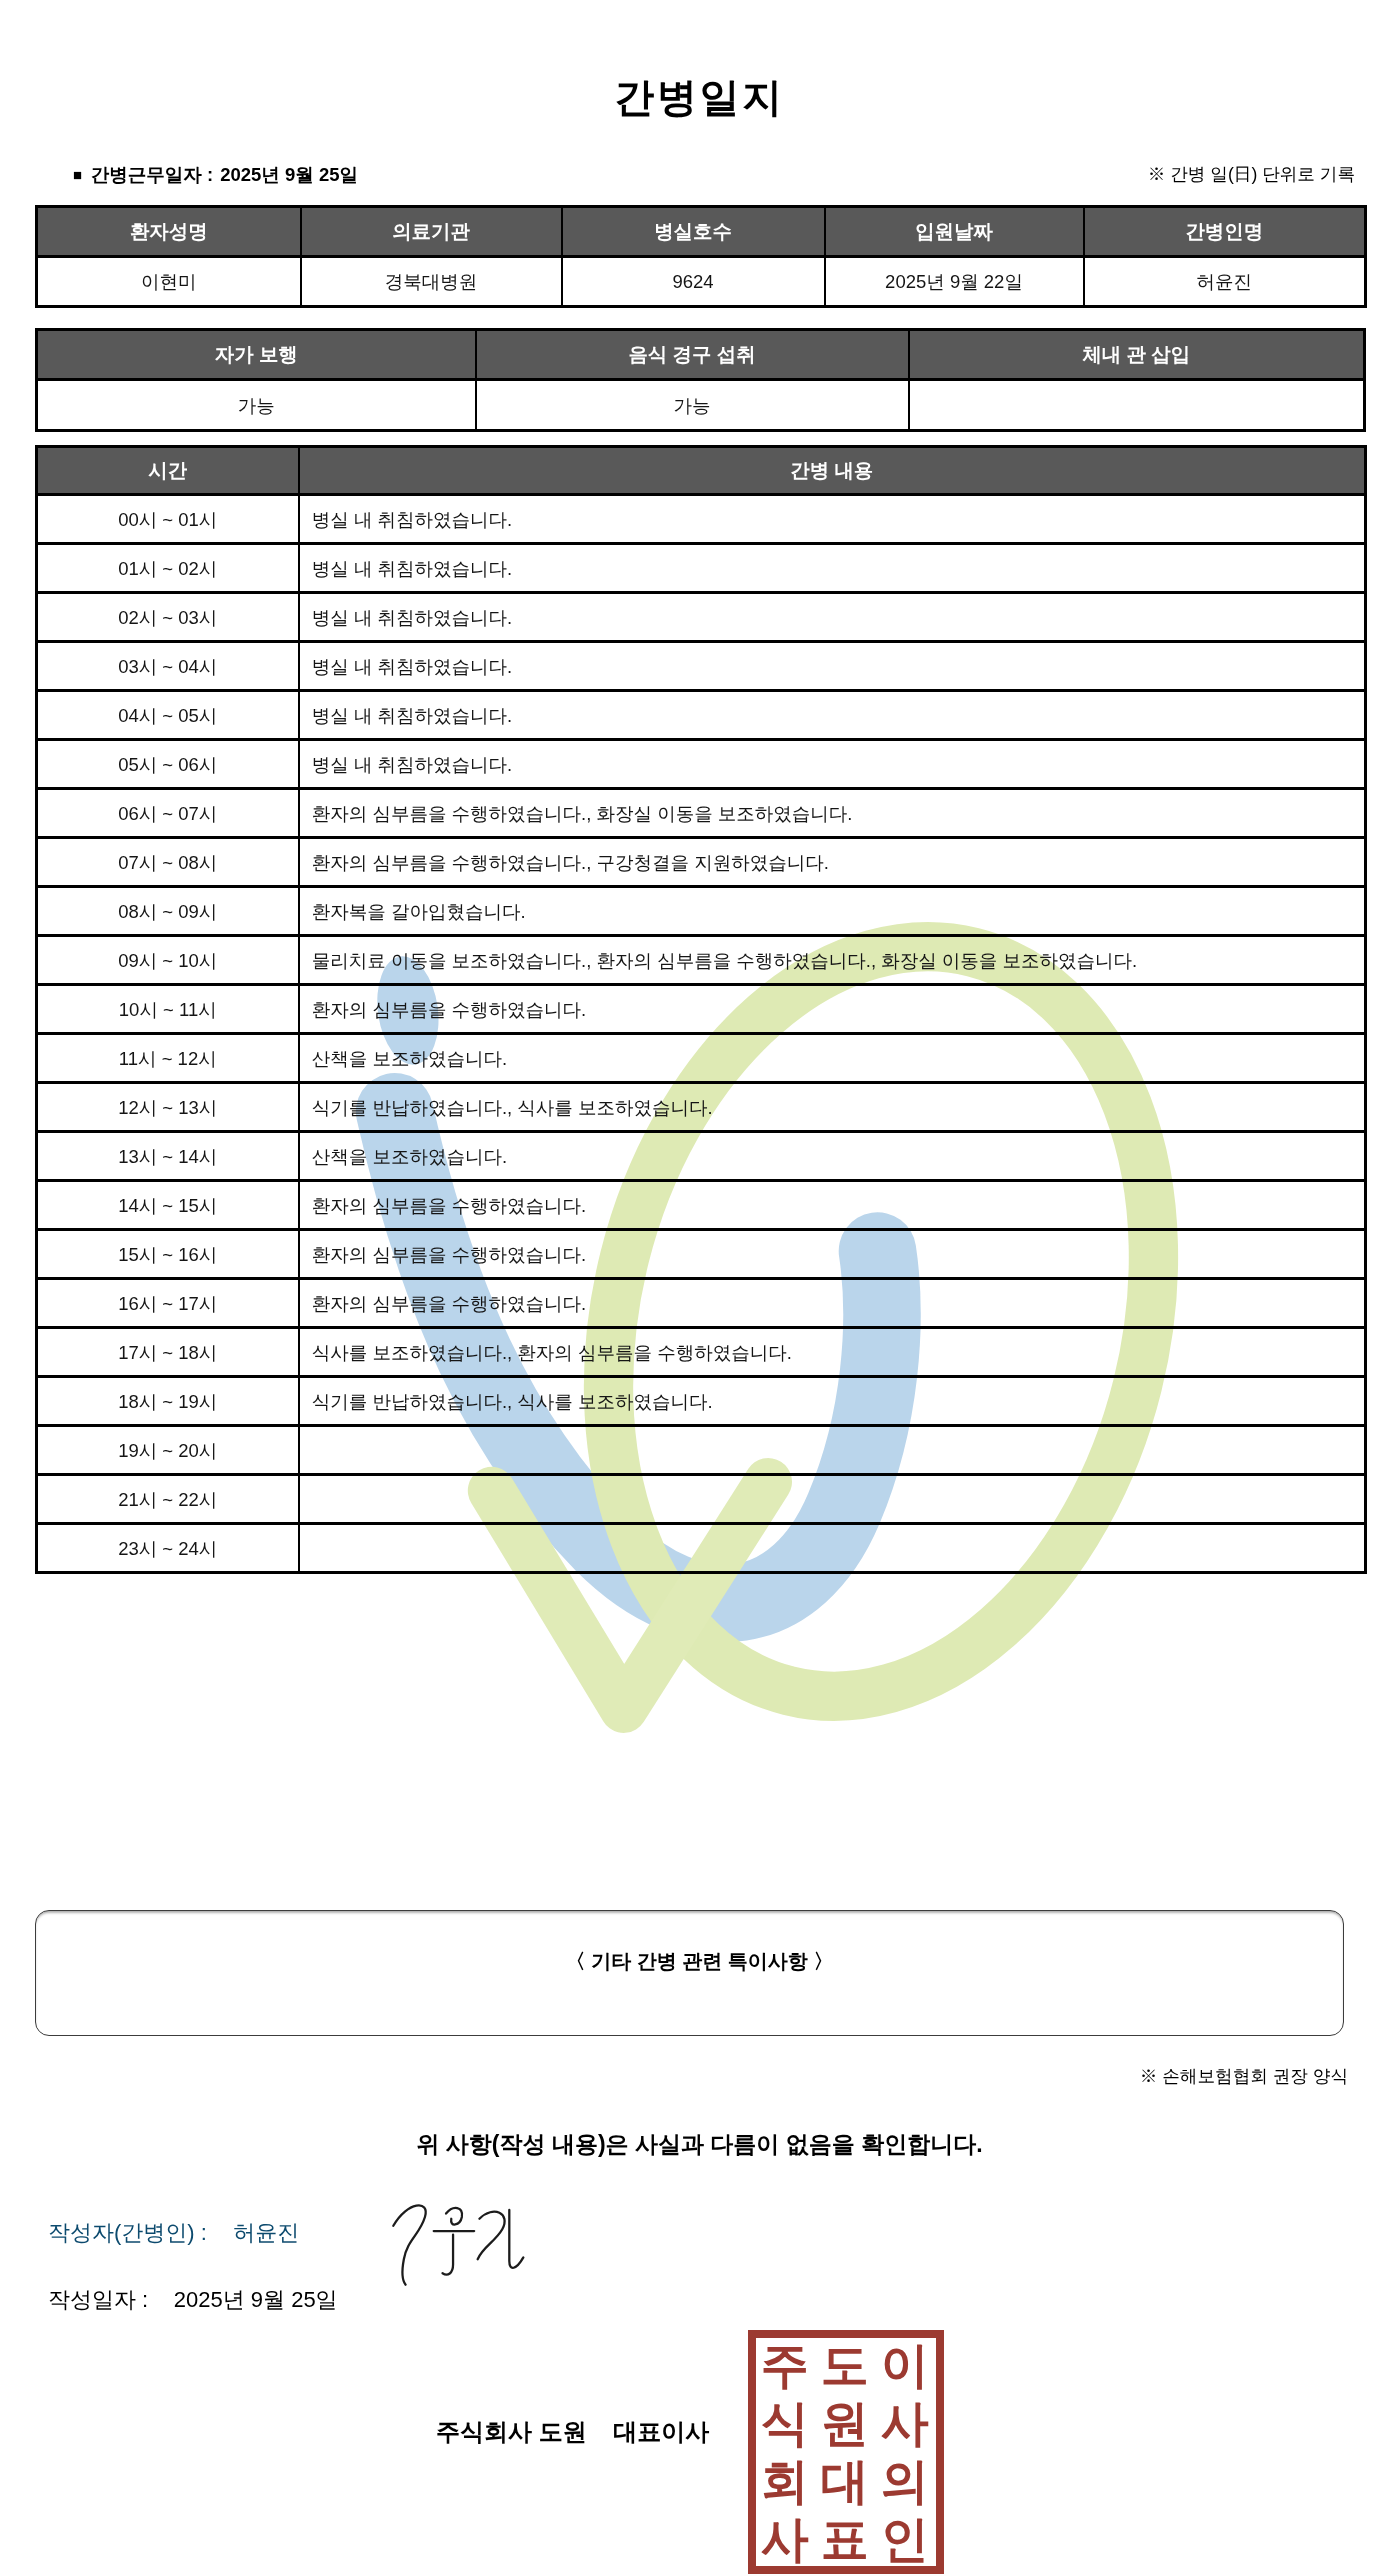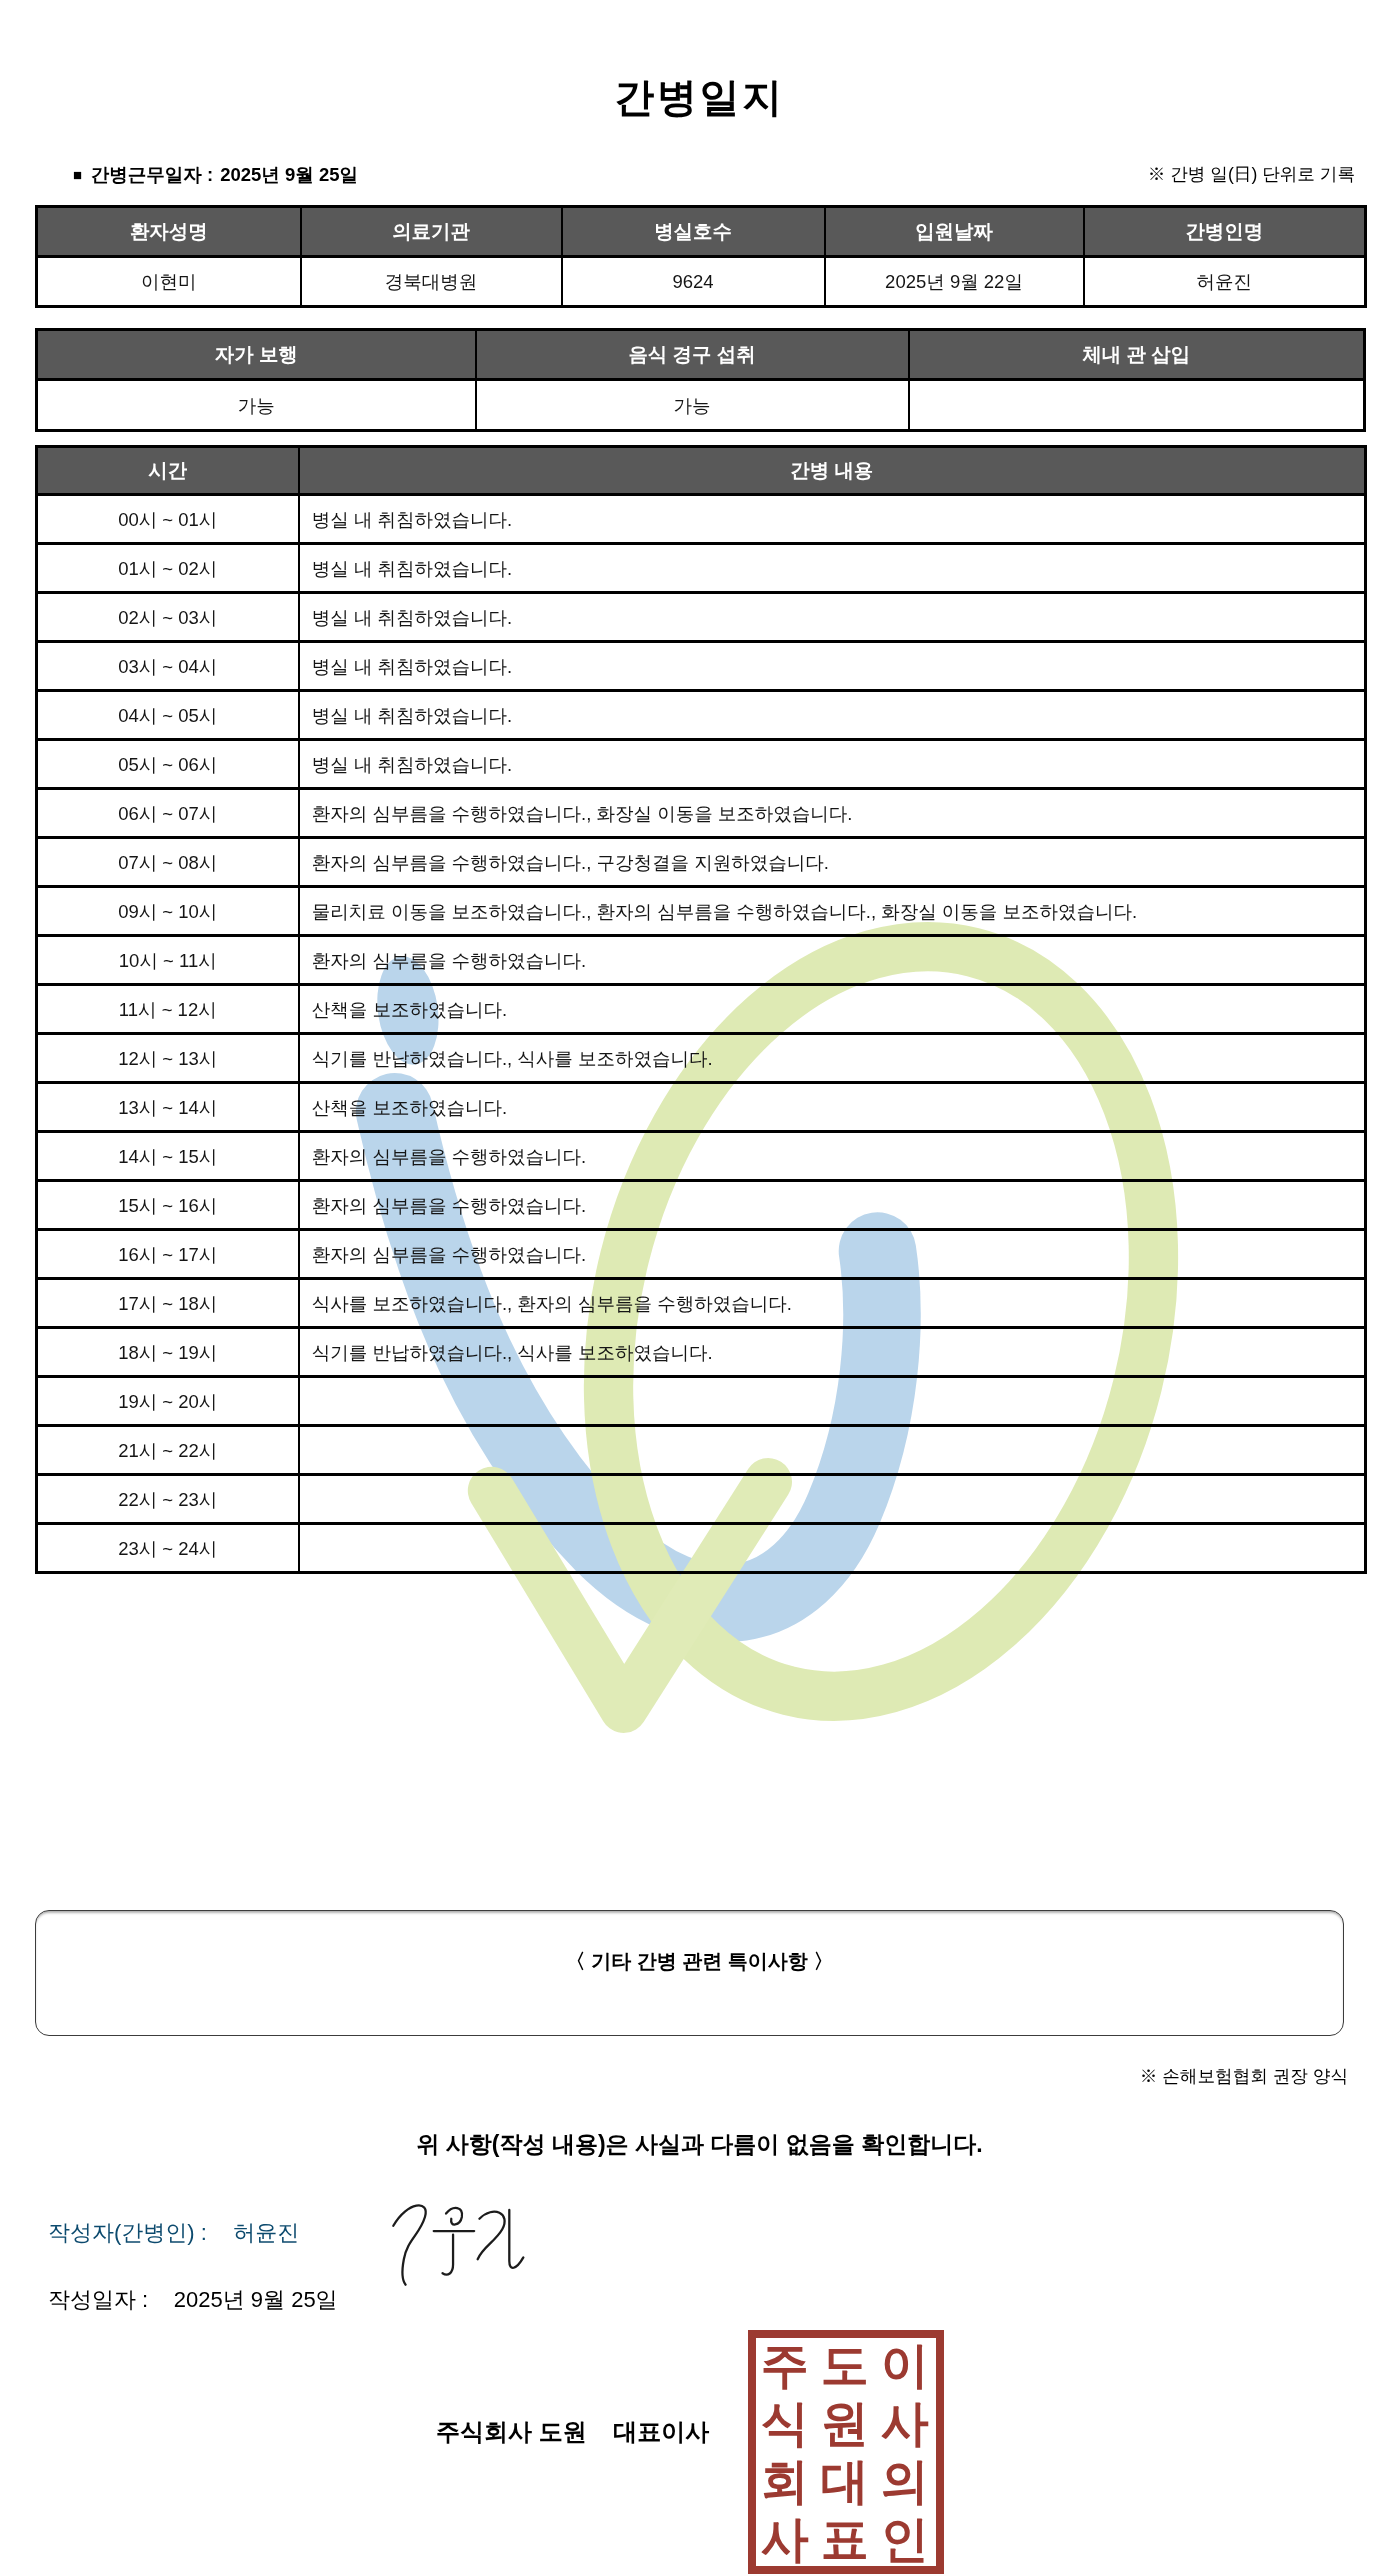--- a/index.html
+++ b/index.html
@@ -190,20 +190,24 @@
   <tr>
     <td class="tcell">06시 ~ 07시</td>
     <td class="ccell">환자의 심부름을 수행하였습니다., 화장실 이동을 보조하였습니다.</td>
   </tr>
 
   <tr>
     <td class="tcell">07시 ~ 08시</td>
     <td class="ccell">환자의 심부름을 수행하였습니다., 구강청결을 지원하였습니다.</td>
   </tr>
 
+  <tr>
+    <td class="tcell">08시 ~ 09시</td>
+    <td class="ccell">환자복을 갈아입혔습니다.</td>
+  </tr>
 
   <tr>
     <td class="tcell">09시 ~ 10시</td>
     <td class="ccell">물리치료 이동을 보조하였습니다., 환자의 심부름을 수행하였습니다., 화장실 이동을 보조하였습니다.</td>
   </tr>
 
   <tr>
     <td class="tcell">10시 ~ 11시</td>
     <td class="ccell">환자의 심부름을 수행하였습니다.</td>
   </tr>
@@ -252,24 +256,20 @@
     <td class="tcell">19시 ~ 20시</td>
     <td class="ccell"></td>
   </tr>
 
 
   <tr>
     <td class="tcell">21시 ~ 22시</td>
     <td class="ccell"></td>
   </tr>
 
-  <tr>
-    <td class="tcell">22시 ~ 23시</td>
-    <td class="ccell"></td>
-  </tr>
 
   <tr>
     <td class="tcell">23시 ~ 24시</td>
     <td class="ccell"></td>
   </tr>
 </tbody>
     </table>
 
     <div class="notes-title">〈 기타 간병 관련 특이사항 〉</div>
     <div class="notes-box"></div>

